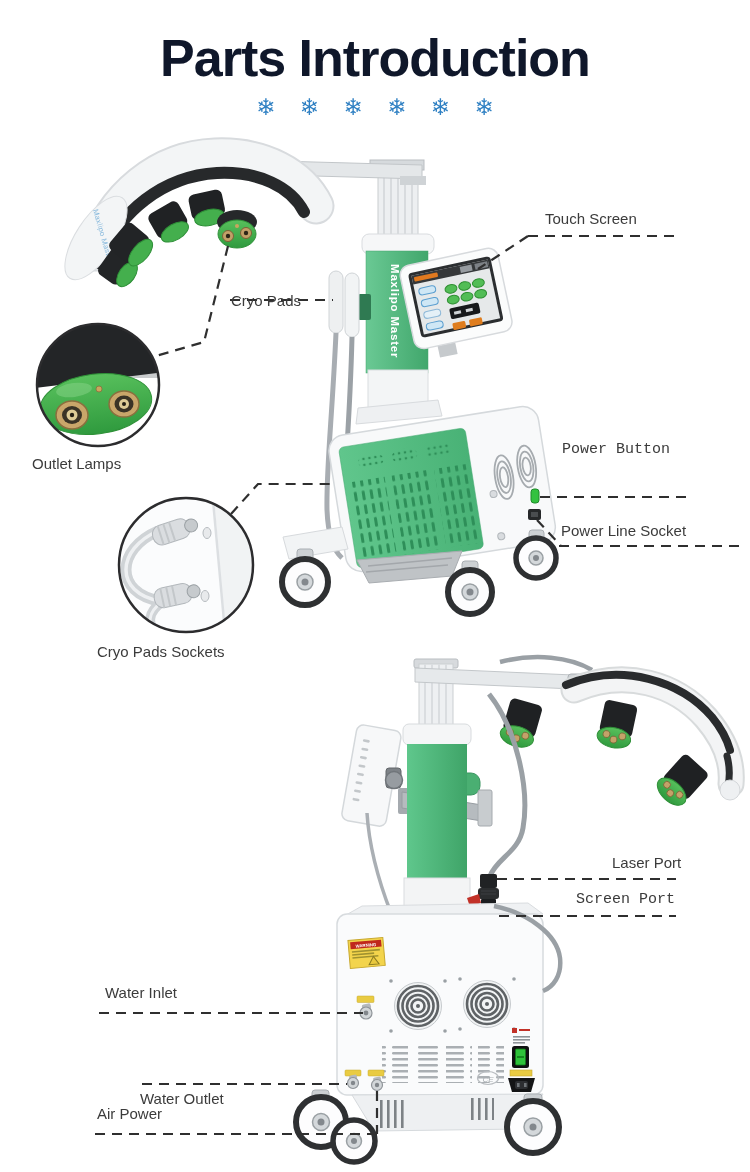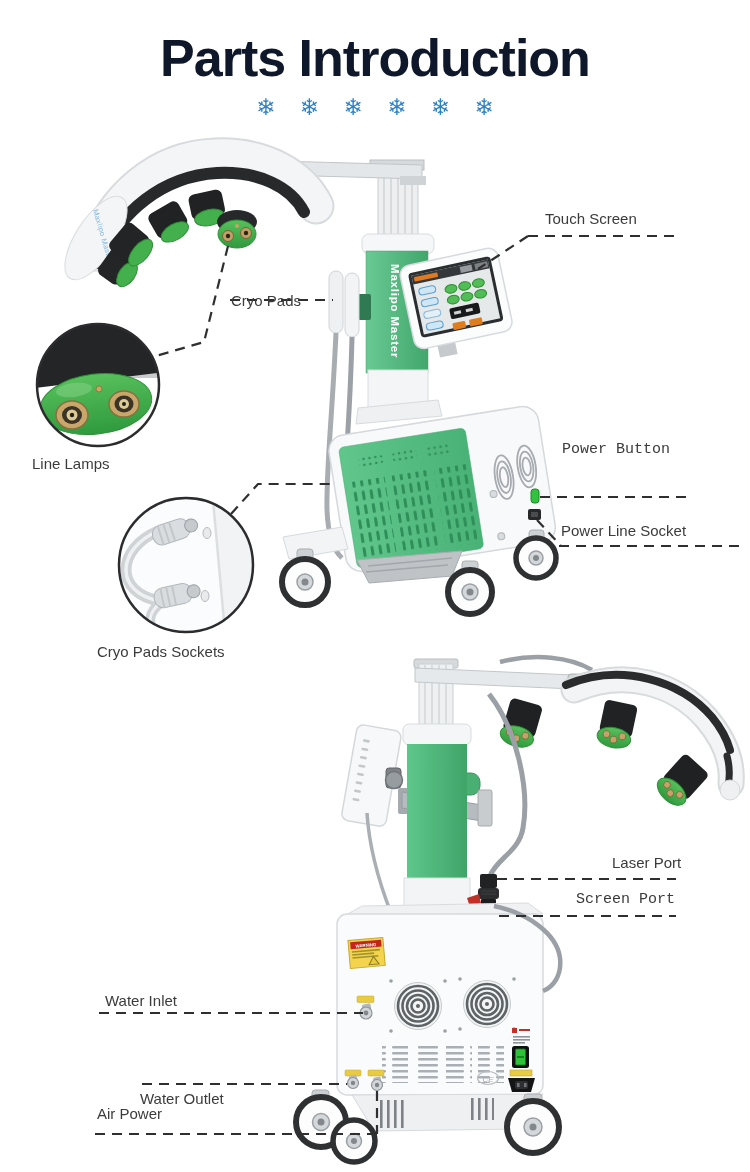--- a/index.html
+++ b/index.html
@@ -446,23 +446,23 @@
       <path d="M499,916 H676"></path>
       <path d="M99,1013 H363"></path>
       <path d="M142,1084 H347"></path>
       <path d="M95,1134 H377"></path>
       <path d="M377,1091 V1134"></path>
     </g>
   </svg>
 
   <div class="lbl" style="left:545px;top:210px;">Touch Screen</div>
   <div class="lbl" style="left:231px;top:272px;margin-top:20px;">Cryo Pads</div>
-  <div class="lbl" style="left:32px;top:455px;">Line Lamps</div>
+  <div class="lbl" style="left:32px;top:455px;">Outlet Lamps</div>
   <div class="lbl" style="left:562px;top:441px;font-family:Liberation Mono, monospace;">Power Button</div>
   <div class="lbl" style="left:97px;top:643px;">Cryo Pads Sockets</div>
   <div class="lbl" style="left:561px;top:522px;">Power Line Socket</div>
   <div class="lbl" style="left:576px;top:854px;margin-left:36px;">Laser Port</div>
   <div class="lbl" style="left:576px;top:891px;font-family:Liberation Mono, monospace;">Screen Port</div>
-  <div class="lbl" style="left:105px;top:984px;margin-top:8px;">Water Inlet</div>
+  <div class="lbl" style="left:105px;top:984px;">Water Inlet</div>
   <div class="lbl" style="left:140px;top:1090px;">Water Outlet</div>
   <div class="lbl" style="left:97px;top:1105px;">Air Power</div>
 
 </div>
 
 </body></html>

